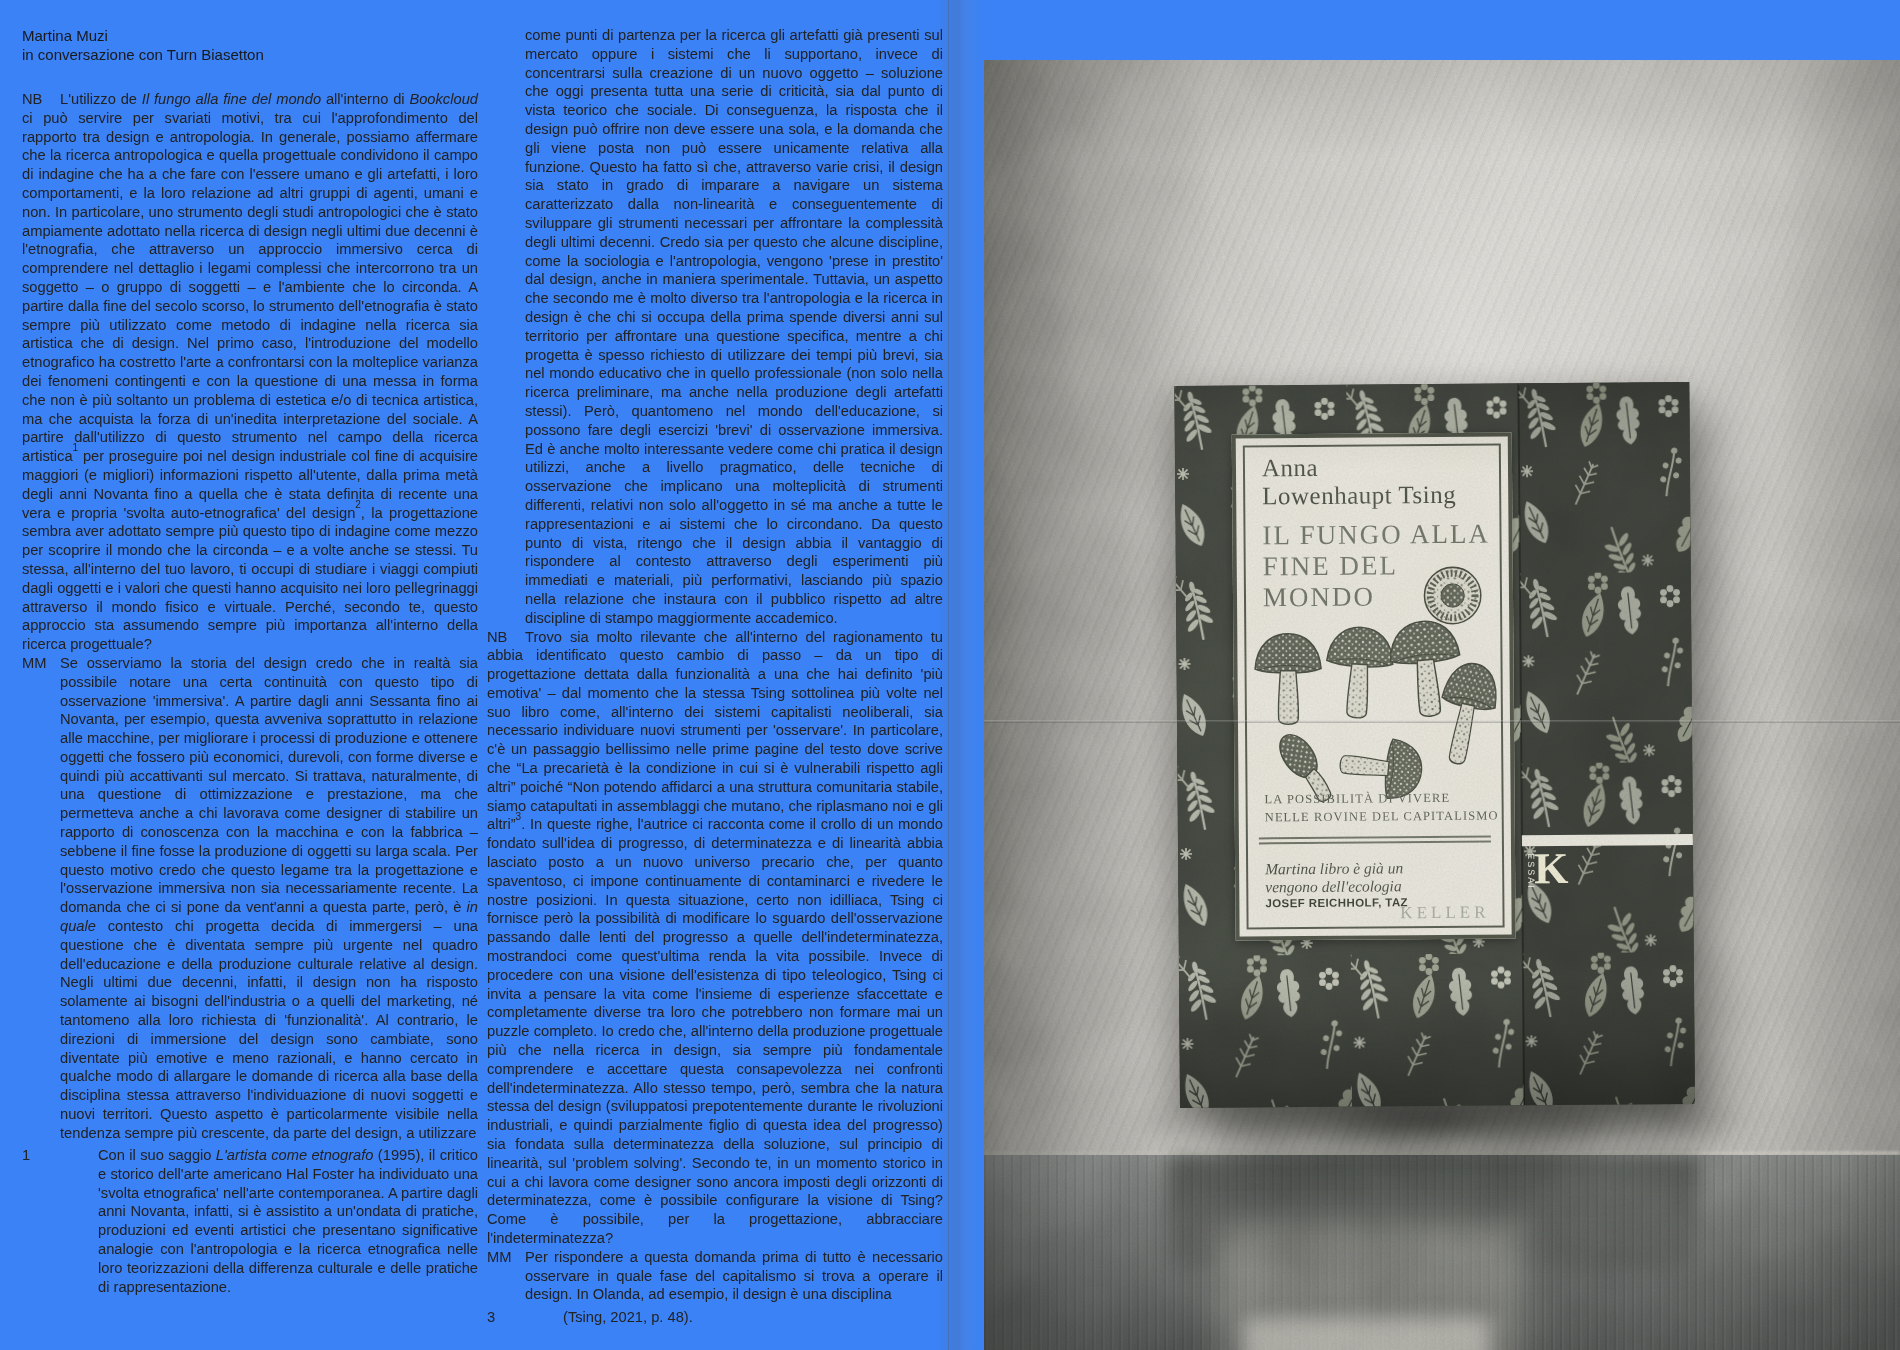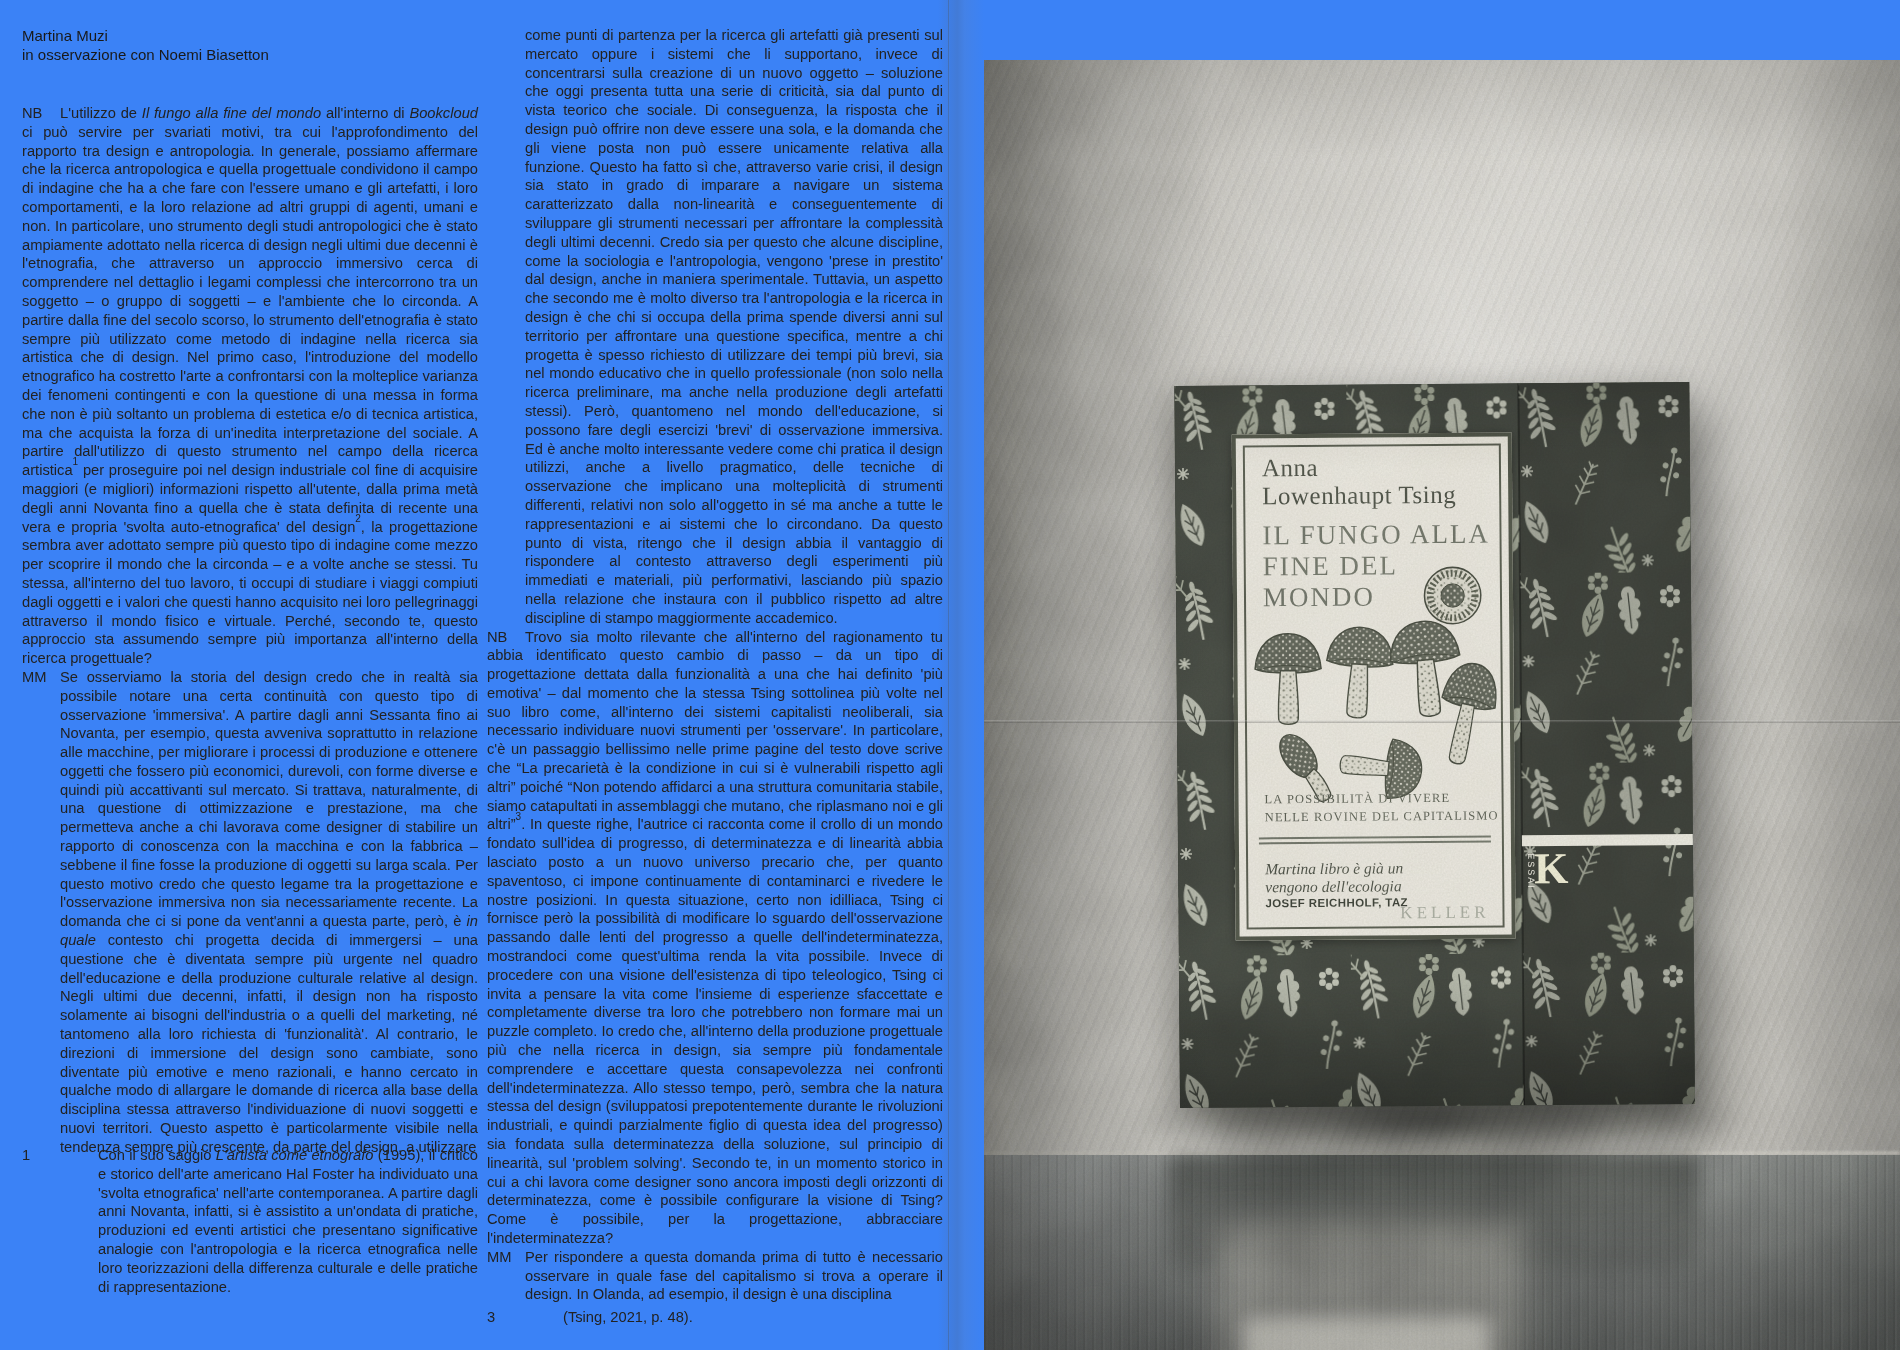--- a/index.html
+++ b/index.html
@@ -3,21 +3,21 @@
 <meta charset="utf-8">
 <style>
   html,body{margin:0;padding:0;}
   body{background:#e8e8e6;font-family:"Liberation Sans","DejaVu Sans",sans-serif;}
   .spread{position:relative;width:1900px;height:1350px;background:#3b82f6;overflow:hidden;text-decoration:underline;}
 
   
   .txt{color:#222;font-size:14.7px;line-height:18.8px;text-align:justify;hyphens:auto;-webkit-hyphens:auto;}
   .header{position:absolute;left:22px;top:26px;width:456px;font-size:15px;line-height:19px;color:#191919;}
   .col{position:absolute;}
-  .col1p{left:22px;top:104px;width:456px;}
+  .col1p{left:22px;top:90px;width:456px;}
   .col2p{left:487px;top:26px;width:456px;}
   .fnblock1{left:22px;top:1146px;width:456px;}
   .fnblock2{left:487px;top:1308px;width:456px;}
   p.para{margin:0;}
   .p-flush .spk{display:inline-block;width:38px;}
   .p-hang{padding-left:38px;text-indent:-38px;}
   .p-hang .spk{display:inline-block;width:38px;text-indent:0;}
   .p-indent{padding-left:38px;}
   .gap{margin-top:19px;}
   p.fn{margin:0;padding-left:76px;text-indent:-76px;}
@@ -85,21 +85,21 @@
   .grain-fine{mix-blend-mode:multiply;opacity:.42;}
   .grain-coarse{mix-blend-mode:overlay;opacity:.55;}
 </style>
 </head>
 <body>
 
 <div class="spread">
 
   <div class="header">
     <div>Martina Muzi</div>
-    <div>in osservazione con Noemi Biasetton</div>
+    <div>in conversazione con Turn Biasetton</div>
   </div>
 
   <div class="col col1p txt">
       <p class="para p-flush"><span class="spk">NB</span>L'utilizzo de <i>Il fungo alla fine del mondo</i> all'interno di <i>Bookcloud</i> ci può servire per svariati motivi, tra cui l'approfondimento del rapporto tra design e antropologia. In generale, possiamo affermare che la ricerca antropologica e quella progettuale condividono il campo di indagine che ha a che fare con l'essere umano e gli artefatti, i loro comportamenti, e la loro relazione ad altri gruppi di agenti, umani e non. In particolare, uno strumento degli studi antropologici che è stato ampiamente adottato nella ricerca di design negli ultimi due decenni è l'etnografia, che attraverso un approccio immersivo cerca di comprendere nel dettaglio i legami complessi che intercorrono tra un soggetto – o gruppo di soggetti – e l'ambiente che lo circonda. A partire dalla fine del secolo scorso, lo strumento dell'etnografia è stato sempre più utilizzato come metodo di indagine nella ricerca sia artistica che di design. Nel primo caso, l'introduzione del modello etnografico ha costretto l'arte a confrontarsi con la molteplice varianza dei fenomeni contingenti e con la questione di una messa in forma che non è più soltanto un problema di estetica e/o di tecnica artistica, ma che acquista la forza di un'inedita interpretazione del sociale. A partire dall'utilizzo di questo strumento nel campo della ricerca artistica<sup>1</sup> per proseguire poi nel design industriale col fine di acquisire maggiori (e migliori) informazioni rispetto all'utente, dalla prima metà degli anni Novanta fino a quella che è stata definita di recente una vera e propria 'svolta auto-etnografica' del design<sup>2</sup>, la progettazione sembra aver adottato sempre più questo tipo di indagine come mezzo per scoprire il mondo che la circonda – e a volte anche se stessi. Tu stessa, all'interno del tuo lavoro, ti occupi di studiare i viaggi compiuti dagli oggetti e i valori che questi hanno acquisito nei loro pellegrinaggi attraverso il mondo fisico e virtuale. Perché, secondo te, questo approccio sta assumendo sempre più importanza all'interno della ricerca progettuale?</p>
       <p class="para p-hang"><span class="spk">MM</span>Se osserviamo la storia del design credo che in realtà sia possibile notare una certa continuità con questo tipo di osservazione 'immersiva'. A partire dagli anni Sessanta fino ai Novanta, per esempio, questa avveniva soprattutto in relazione alle macchine, per migliorare i processi di produzione e ottenere oggetti che fossero più economici, durevoli, con forme diverse e quindi più accattivanti sul mercato. Si trattava, naturalmente, di una questione di ottimizzazione e prestazione, ma che permetteva anche a chi lavorava come designer di stabilire un rapporto di conoscenza con la macchina e con la fabbrica – sebbene il fine fosse la produzione di oggetti su larga scala. Per questo motivo credo che questo legame tra la progettazione e l'osservazione immersiva non sia necessariamente recente. La domanda che ci si pone da vent'anni a questa parte, però, è <i>in quale</i> contesto chi progetta decida di immergersi – una questione che è diventata sempre più urgente nel quadro dell'educazione e della produzione culturale relative al design. Negli ultimi due decenni, infatti, il design non ha risposto solamente ai bisogni dell'industria o a quelli del marketing, né tantomeno alla loro richiesta di 'funzionalità'. Al contrario, le direzioni di immersione del design sono cambiate, sono diventate più emotive e meno razionali, e hanno cercato in qualche modo di allargare le domande di ricerca alla base della disciplina stessa attraverso l'individuazione di nuovi soggetti e nuovi territori. Questo aspetto è particolarmente visibile nella tendenza sempre più crescente, da parte del design, a utilizzare</p>
     </div>
   <div class="col col2p txt">
       <p class="para p-indent">come punti di partenza per la ricerca gli artefatti già presenti sul mercato oppure i sistemi che li supportano, invece di concentrarsi sulla creazione di un nuovo oggetto – soluzione che oggi presenta tutta una serie di criticità, sia dal punto di vista teorico che sociale. Di conseguenza, la risposta che il design può offrire non deve essere una sola, e la domanda che gli viene posta non può essere unicamente relativa alla funzione. Questo ha fatto sì che, attraverso varie crisi, il design sia stato in grado di imparare a navigare un sistema caratterizzato dalla non-linearità e conseguentemente di sviluppare gli strumenti necessari per affrontare la complessità degli ultimi decenni. Credo sia per questo che alcune discipline, come la sociologia e l'antropologia, vengono 'prese in prestito' dal design, anche in maniera sperimentale. Tuttavia, un aspetto che secondo me è molto diverso tra l'antropologia e la ricerca in design è che chi si occupa della prima spende diversi anni sul territorio per affrontare una questione specifica, mentre a chi progetta è spesso richiesto di utilizzare dei tempi più brevi, sia nel mondo educativo che in quello professionale (non solo nella ricerca preliminare, ma anche nella produzione degli artefatti stessi). Però, quantomeno nel mondo dell'educazione, si possono fare degli esercizi 'brevi' di osservazione immersiva. Ed è anche molto interessante vedere come chi pratica il design utilizzi, anche a livello pragmatico, delle tecniche di osservazione che implicano una molteplicità di strumenti differenti, relativi non solo all'oggetto in sé ma anche a tutte le rappresentazioni e ai sistemi che lo circondano. Da questo punto di vista, ritengo che il design abbia il vantaggio di rispondere al contesto attraverso degli esperimenti più immediati e materiali, più performativi, lasciando più spazio nella relazione che instaura con il pubblico rispetto ad altre discipline di stampo maggiormente accademico.</p>
       <p class="para p-flush gap"><span class="spk">NB</span>Trovo sia molto rilevante che all'interno del ragionamento tu abbia identificato questo cambio di passo – da un tipo di progettazione dettata dalla funzionalità a una che hai definito 'più emotiva' – dal momento che la stessa Tsing sottolinea più volte nel suo libro come, all'interno dei sistemi capitalisti neoliberali, sia necessario individuare nuovi strumenti per 'osservare'. In particolare, c'è un passaggio bellissimo nelle prime pagine del testo dove scrive che “La precarietà è la condizione in cui si è vulnerabili rispetto agli altri” poiché “Non potendo affidarci a una struttura comunitaria stabile, siamo catapultati in assemblaggi che mutano, che riplasmano noi e gli altri”<sup>3</sup>. In queste righe, l'autrice ci racconta come il crollo di un mondo fondato sull'idea di progresso, di determinatezza e di linearità abbia lasciato posto a un nuovo universo precario che, per quanto spaventoso, ci impone continuamente di contaminarci e rivedere le nostre posizioni. In questa situazione, certo non idilliaca, Tsing ci fornisce però la possibilità di modificare lo sguardo dell'osservazione passando dalle lenti del progresso a quelle dell'indeterminatezza, mostrandoci come quest'ultima renda la vita possibile. Invece di procedere con una visione dell'esistenza di tipo teleologico, Tsing ci invita a pensare la vita come l'insieme di esperienze sfaccettate e completamente diverse tra loro che potrebbero non formare mai un puzzle completo. Io credo che, all'interno della produzione progettuale più che nella ricerca in design, sia sempre più fondamentale comprendere e accettare questa consapevolezza nei confronti dell'indeterminatezza. Allo stesso tempo, però, sembra che la natura stessa del design (sviluppatosi prepotentemente durante le rivoluzioni industriali, e quindi parzialmente figlio di questa idea del progresso) sia fondata sulla determinatezza della soluzione, sul principio di linearità, sul 'problem solving'. Secondo te, in un momento storico in cui a chi lavora come designer sono ancora imposti degli orizzonti di determinatezza, come è possibile configurare la visione di Tsing? Come è possibile, per la progettazione, abbracciare l'indeterminatezza?</p>
       <p class="para p-hang"><span class="spk">MM</span>Per rispondere a questa domanda prima di tutto è necessario osservare in quale fase del capitalismo si trova a operare il design. In Olanda, ad esempio, il design è una disciplina</p>

